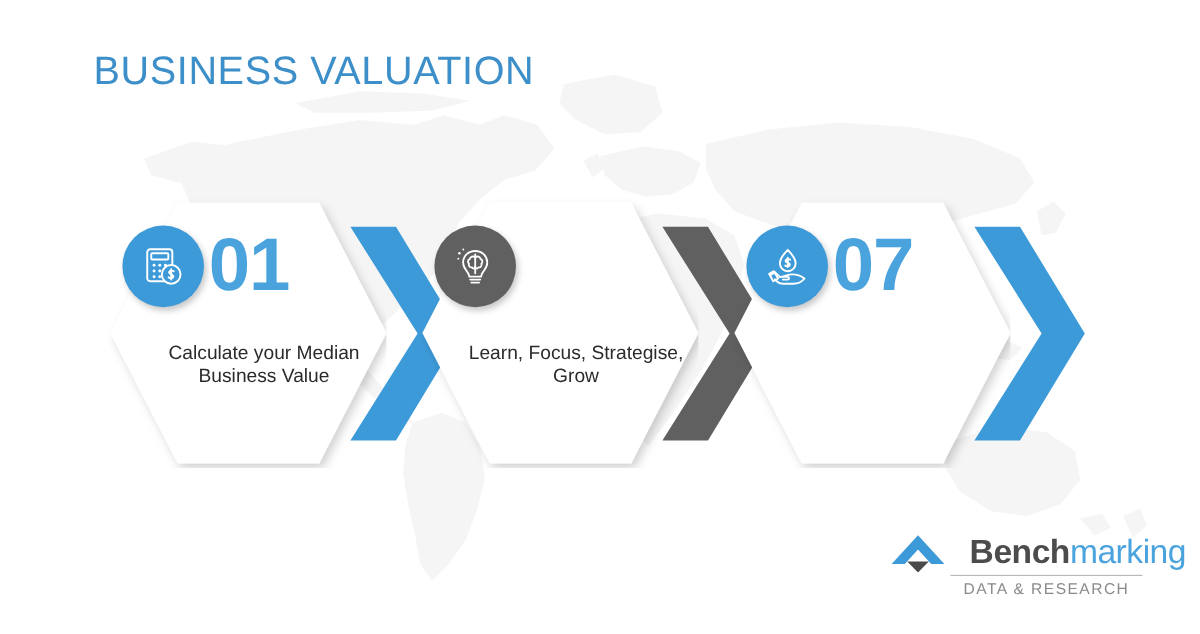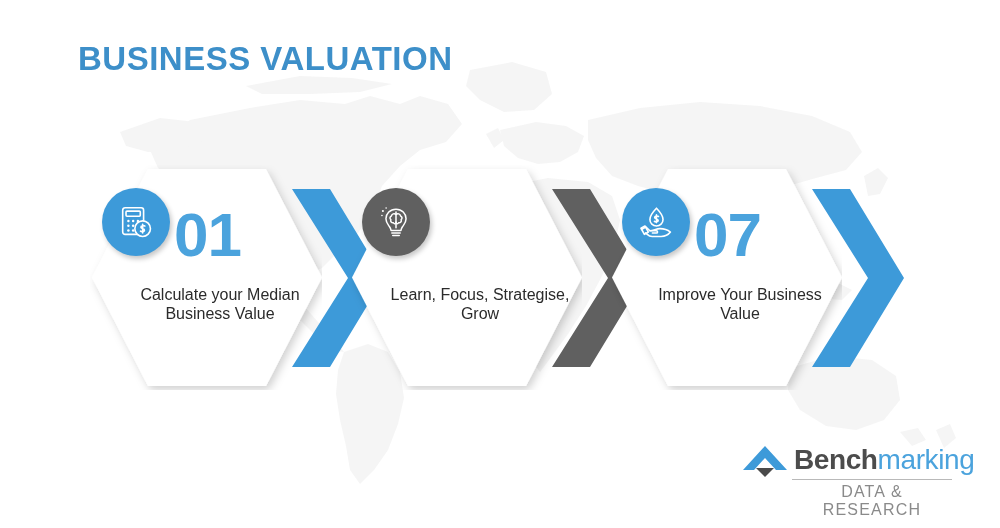--- a/index.html
+++ b/index.html
@@ -27,21 +27,21 @@
     opacity: 0.55;
     pointer-events: none;
   }
 
   
   .title {
     position: absolute;
     left: 78px;
     top: 40px;
     font-size: 33px;
-    font-weight: bold;
+    font-weight: normal;
     letter-spacing: 0.5px;
     color: #3d8fc9;
     white-space: nowrap;
   }
 
   
   .steps {
     position: absolute;
     left: 0;
     top: 165px;
@@ -97,21 +97,20 @@
     position: absolute;
     left: 84px;
     top: 24px;
     width: 140px;
     font-size: 62px;
     font-weight: bold;
     line-height: 66px;
     letter-spacing: -1px;
     z-index: 3;
     text-align: left;
-    margin-top: 13px;
   }
 
   
   .step-caption {
     position: absolute;
     left: 40px;
     top: 120px;
     width: 180px;
     text-align: center;
     font-size: 16px;
@@ -127,20 +126,21 @@
     top: 443px;
     width: 210px;
     height: 62px;
   }
   .logo-row {
     position: absolute;
     left: 0;
     top: 0;
     display: flex;
     align-items: center;
+    gap: 14px;
   }
   .logo-mark { width: 46px; height: 34px; display: block; }
   .logo-word {
     font-size: 28px;
     font-weight: bold;
     letter-spacing: -0.4px;
     line-height: 30px;
     margin-left: 6px;
   }
   .logo-bench { color: #4c4c4c; }
@@ -152,21 +152,21 @@
     width: 160px;
     height: 1px;
     background: #b9b9b9;
   }
   .logo-sub {
     position: absolute;
     left: 50px;
     top: 40px;
     width: 160px;
     text-align: center;
-    font-size: 16px;
+    font-size: 13px;
     letter-spacing: 1.2px;
     color: #8a8a8a;
   }
 </style>
 </head>
 <body>
 
 <div class="canvas">
 
   <svg class="worldmap" viewBox="0 0 1000 528" preserveAspectRatio="none" aria-hidden="true">
@@ -316,21 +316,20 @@
                    L16.2 31.6"></path>
           <path d="M13.6 29.2 C17.2 29.2 20.4 27 24.2 27 C28.6 27 32.4 28.4 35.2 30.6
                    C33 33.4 29.4 35.2 25.4 35.2 L16 35.2 C14 35.2 12.2 34.4 10.8 33
                    L9.2 31.4"></path>
           <path d="M4.2 26.6 L8.4 24.2 L12 30.6 L7.8 33 Z"></path>
         </svg>
       </div>
 
       <div class="step-num" style="color:#4ba3dd;">07</div>
 
-      <div class="step-caption">Improve Your Business Value</div>
     </div>
 
   </div>
 
   <div class="logo">
     <div class="logo-row">
       <svg class="logo-mark" viewBox="0 0 46 34" aria-hidden="true">
         <path d="M23 3 L45 27 L34 27 L23 15 L12 27 L1 27 Z" fill="#3d9ad9"></path>
         <path d="M14 25 L32 25 L23 34 Z" fill="#4a4a4a"></path>
       </svg>

